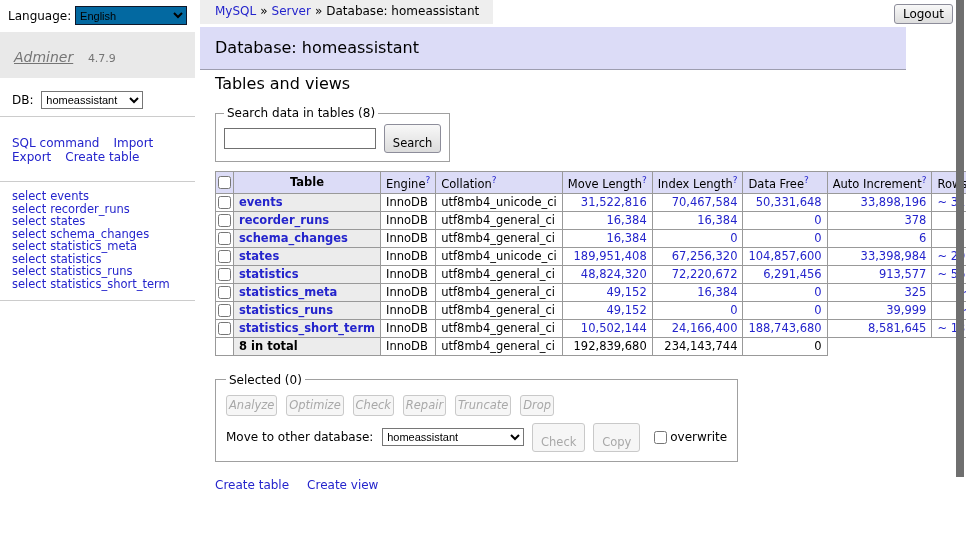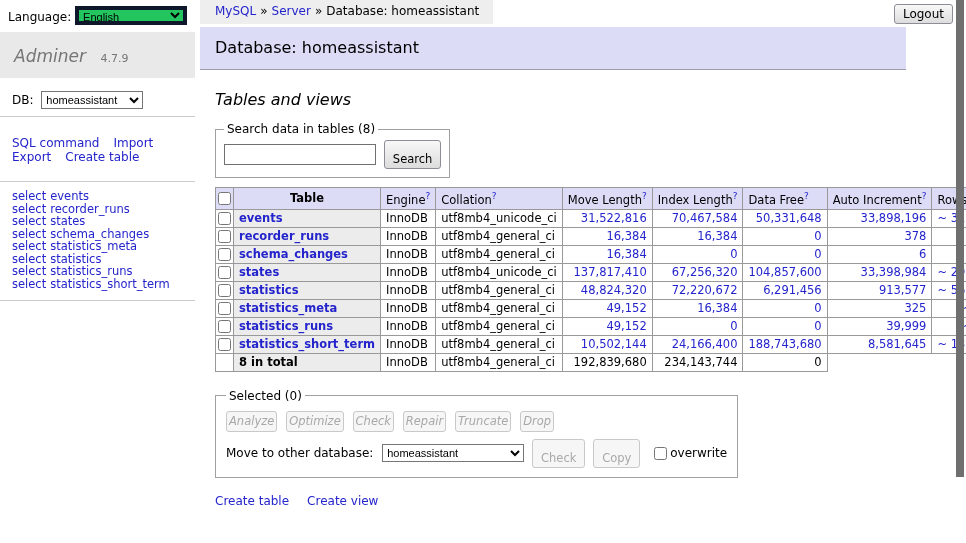--- a/index.html
+++ b/index.html
@@ -8,29 +8,29 @@
     overflow: hidden;
     background: #fff;
     font-family: "DejaVu Sans", "Liberation Sans", sans-serif;
     font-size: 12px;
     color: #000;
   }
   a { color: #2424cc; text-decoration: none; cursor: pointer; }
 
   
   .lang-row { position: absolute; left: 0; top: 0; padding: 6px 8px; white-space: nowrap; }
-  .lang-row select { width: 112px; height: 19px; font-size: 11px; border: 4px solid #0f172a; background: #22c55e; }
+  .lang-row select { width: 112px; height: 19px; font-size: 11px; border: 1px solid #0f172a; background: #0369a1; }
 
   
   .sidebar { position: absolute; left: 0; top: 32px; width: 195px; }
   .app-title {
     margin: 0; background: #e9e9e9; padding: 8px 14px 10px;
     font-weight: normal; white-space: nowrap;
   }
-  .app-name { font-style: italic; font-size: 17px; color: #757575; }
+  .app-name { font-style: italic; font-size: 14px; color: #757575; text-decoration: underline; }
   .app-version { font-size: 11px; color: #757575; margin-left: 7px; }
   .db-row { padding: 13px 12px 7px; }
   .db-row select { width: 102px; height: 18px; font-size: 11px; border: 1px solid #767676; background: #fff; margin-left: 4px; }
   .sidebar hr, .side-hr { margin: 0; border: 0; border-top: 1px solid #ccc; }
   .side-actions { padding: 7px 12px 5px; line-height: 14px; }
   .side-actions a { margin-right: 14px; }
   .tables-list { padding: 8px 12px 10px; line-height: 12.5px; font-size: 11.5px; }
   .tbl-line { margin-bottom: 0; }
   .tbl-line .sel { margin-right: 4px; }
 
@@ -52,21 +52,21 @@
   
   .main-col { position: absolute; left: 200px; top: 27px; width: 706px; }
   .page-title {
     margin: 0; background: #dcdcf7; border-bottom: 1px solid #9d9daf;
     padding: 12px 15px; font-size: 16px; font-weight: normal; line-height: 18px;
   }
   .content { padding: 0 0 0 15px; }
   .db-links { margin: 18px 0 0; }
   .db-links a { margin-right: 17px; }
   h3 { font-size: 16px; font-weight: normal; margin: 0; }
-  .tables-heading { margin-top: 20px; font-style: italic; }
+  .tables-heading { margin-top: 4px; }
 
   fieldset {
     border: 1px solid #a0a0a0; margin: 0; padding: 4px 8px 8px;
     display: inline-block; vertical-align: top;
   }
   legend { font-size: 12px; padding: 0 3px; }
   .search-fieldset { margin-top: 13px; }
   .search-fieldset input[type="text"] {
     width: 146px; height: 17px; border: 1px solid #707070; font-size: 11px; vertical-align: middle;
   }
@@ -236,21 +236,21 @@
           <td class="n"><a>0</a></td>
           <td class="n"><a>6</a></td>
           <td class="n"></td>
 
         </tr>
         <tr>
           <td class="c"><input type="checkbox" style=""></td>
           <th><a>states</a></th>
           <td>InnoDB</td>
           <td>utf8mb4_unicode_ci</td>
-          <td class="n"><a>137,817,410</a></td>
+          <td class="n"><a>189,951,408</a></td>
           <td class="n"><a>67,256,320</a></td>
           <td class="n"><a>104,857,600</a></td>
           <td class="n"><a>33,398,984</a></td>
           <td class="n"><a>~ 299,833</a></td>
 
         </tr>
         <tr>
           <td class="c"><input type="checkbox" style=""></td>
           <th><a>statistics</a></th>
           <td>InnoDB</td>

